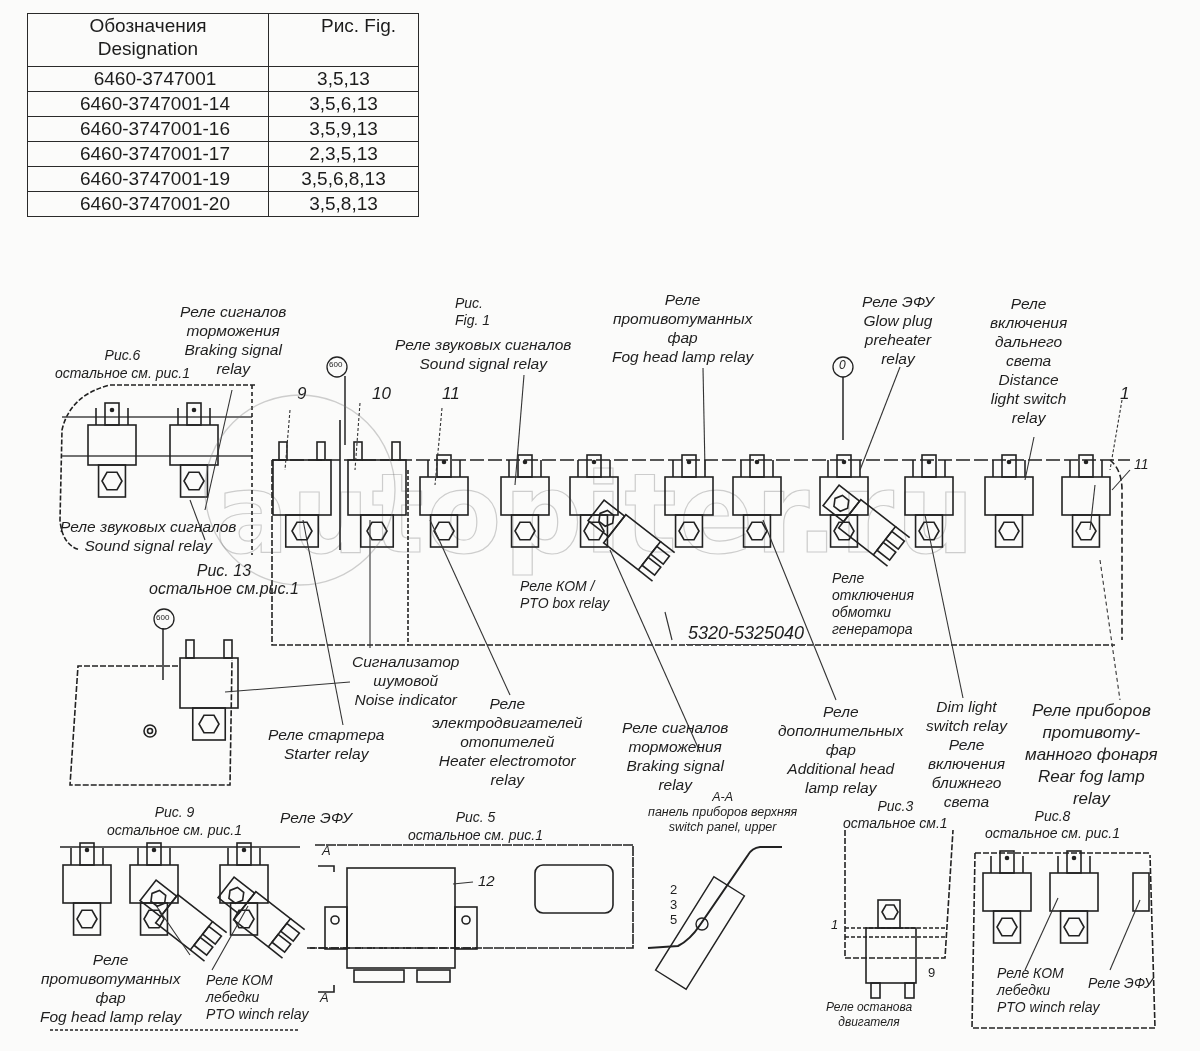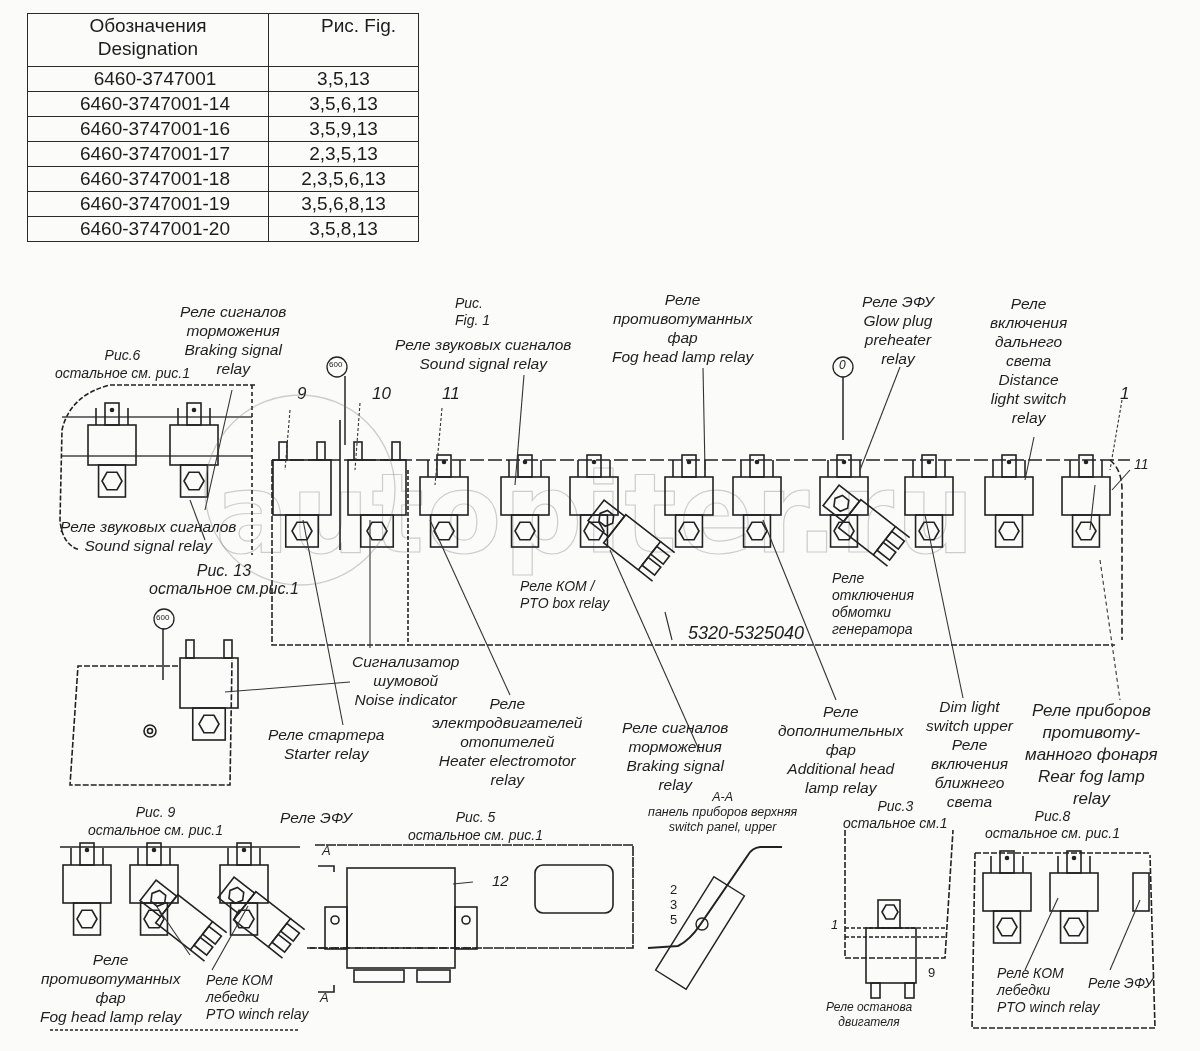--- a/index.html
+++ b/index.html
@@ -37,24 +37,20 @@
         <td class="c1">6460-3747001-14</td>
         <td class="c2">3,5,6,13</td>
       </tr>
       <tr>
         <td class="c1">6460-3747001-16</td>
         <td class="c2">3,5,9,13</td>
       </tr>
       <tr>
         <td class="c1">6460-3747001-17</td>
         <td class="c2">2,3,5,13</td>
-      </tr>
-      <tr>
-        <td class="c1">6460-3747001-18</td>
-        <td class="c2">2,3,5,6,13</td>
       </tr>
       <tr>
         <td class="c1">6460-3747001-19</td>
         <td class="c2">3,5,6,8,13</td>
       </tr>
       <tr>
         <td class="c1">6460-3747001-20</td>
         <td class="c2">3,5,8,13</td>
       </tr>
     </tbody>
@@ -371,21 +367,21 @@
 
 <div class="num" style="left:329px;top:360px;font-size:8px;font-style:normal;">600</div>
 <div class="num" style="left:839px;top:358px;font-size:12px;">0</div>
 <div class="num" style="left:156px;top:613px;font-size:8px;font-style:normal;">600</div>
 
 <div class="num" style="left:297px;top:384px;">9</div>
 <div class="num" style="left:372px;top:384px;">10</div>
 <div class="num" style="left:442px;top:384px;">11</div>
 <div class="num" style="left:1120px;top:384px;">1</div>
 <div class="num" style="left:1134px;top:456px;font-size:14px;">11</div>
-<div class="num" style="left:492px;top:872px;font-size:15px;">12</div>
+<div class="num" style="left:478px;top:872px;font-size:15px;">12</div>
 <div class="num" style="left:670px;top:882px;font-size:13px;font-style:normal;">2</div>
 <div class="num" style="left:670px;top:897px;font-size:13px;font-style:normal;">3</div>
 <div class="num" style="left:670px;top:912px;font-size:13px;font-style:normal;">5</div>
 <div class="num" style="left:831px;top:917px;font-size:13px;">1</div>
 <div class="num" style="left:928px;top:965px;font-size:13px;font-style:normal;">9</div>
 <div class="num" style="left:322px;top:843px;font-size:13px;">A</div>
 <div class="num" style="left:320px;top:990px;font-size:13px;">A</div>
 
 <div class="lbl lg" style="left:686px;top:622px;font-size:18px;border-bottom:1px solid #444;padding:0 2px;">5320-5325040</div>
 
@@ -467,34 +463,34 @@
   </div>
 <div class="lbl" style="left:778px;top:702px;">
     <div>Реле</div>
     <div>дополнительных</div>
     <div>фар</div>
     <div>Additional head</div>
     <div>lamp relay</div>
   </div>
 <div class="lbl" style="left:926px;top:697px;">
     <div>Dim light</div>
-    <div>switch upper</div>
+    <div>switch relay</div>
     <div>Реле</div>
     <div>включения</div>
     <div>ближнего</div>
     <div>света</div>
   </div>
 <div class="lbl lg" style="left:1025px;top:700px;">
     <div>Реле приборов</div>
     <div>противоту-</div>
     <div>манного фонаря</div>
     <div>Rear fog lamp</div>
     <div>relay</div>
   </div>
-<div class="lbl" style="left:88px;top:803px;font-size:14px;line-height:18px;">
+<div class="lbl" style="left:107px;top:803px;font-size:14px;line-height:18px;">
     <div>Рис. 9</div>
     <div>остальное см. рис.1</div>
   </div>
 <div class="lbl" style="left:280px;top:808px;">Реле ЭФУ</div>
 <div class="lbl" style="left:408px;top:808px;font-size:14px;line-height:18px;">
     <div>Рис. 5</div>
     <div>остальное см. рис.1</div>
   </div>
 <div class="lbl sm" style="left:648px;top:790px;font-size:12.5px;line-height:15px;">
     <div>А-А</div>

